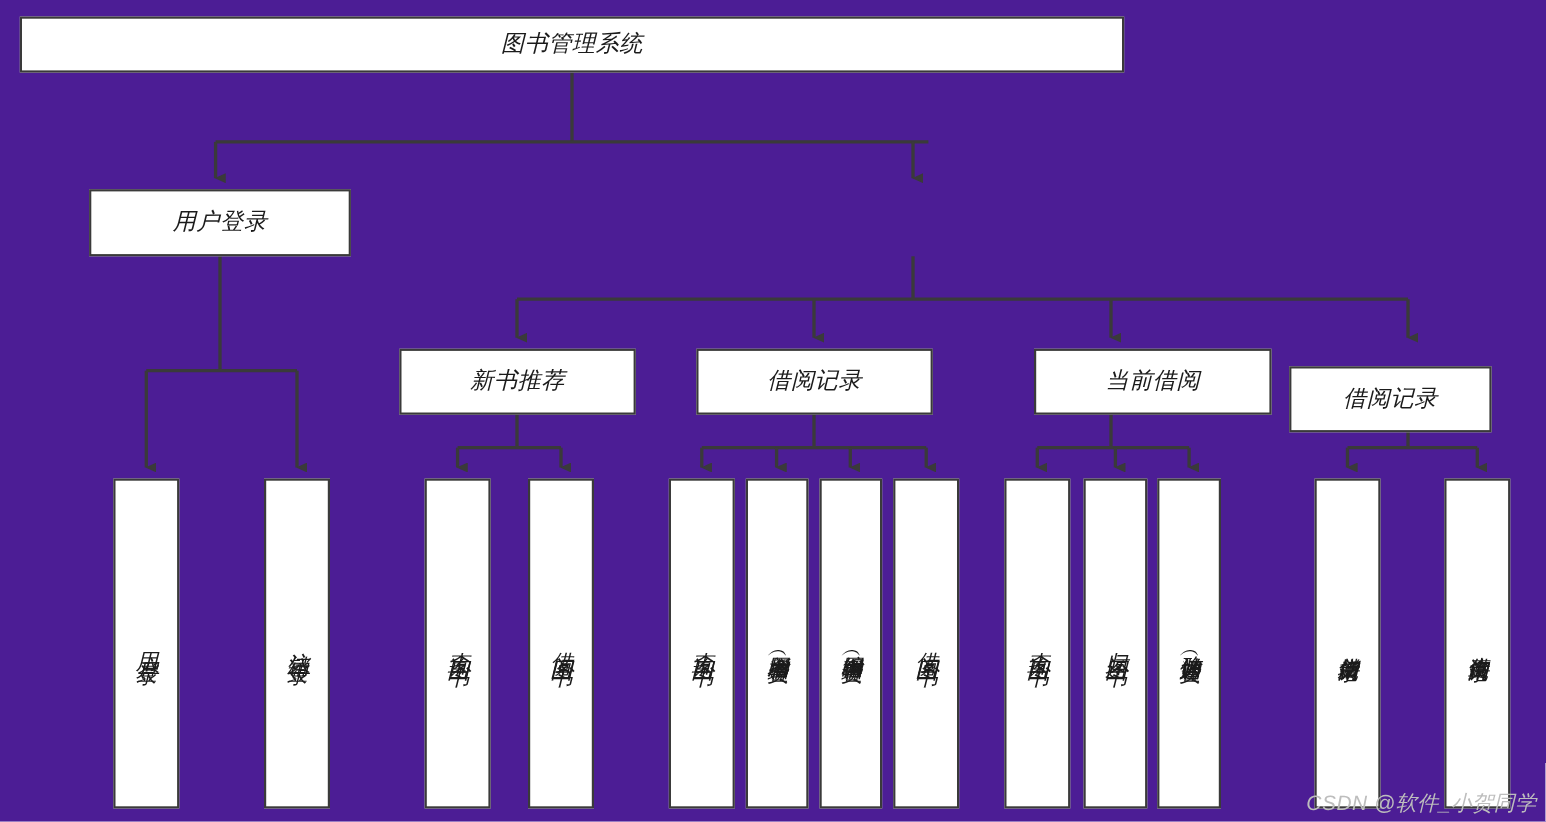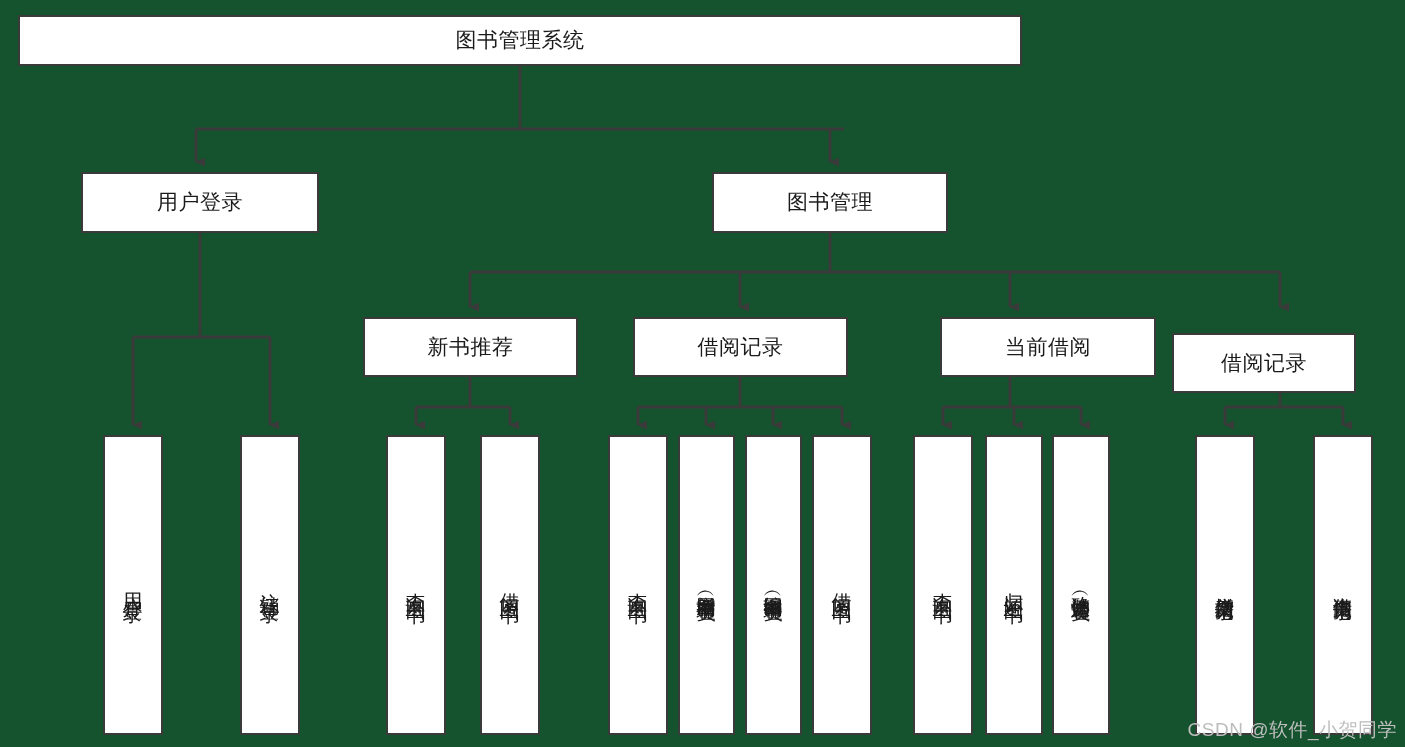--- a/index.html
+++ b/index.html
@@ -7,22 +7,23 @@
     padding: 0;
     background: #ffffff;
   }
   body {
     font-family: "Liberation Sans", "DejaVu Sans", sans-serif;
   }
   #canvas {
     position: relative;
     width: 1405px;
     height: 747px;
-    background: #14532d;
+    background: #4c1d95;
     overflow: hidden;
+    font-style: italic;
   }
   svg.wires {
     position: absolute;
     left: 0;
     top: 0;
     width: 1405px;
     height: 747px;
     pointer-events: none;
   }
   .node {
@@ -124,23 +125,20 @@
     </g>
   </svg>
 
   <div class="node" style="left:18px; top:15px; width:1004px; height:51px;">
     <span class="node-label">图书管理系统</span>
   </div>
 
   <div class="node" style="left:81px; top:172px; width:238px; height:61px;">
     <span class="node-label">用户登录</span>
   </div>
-  <div class="node" style="left:712px; top:172px; width:236px; height:61px;">
-    <span class="node-label">图书管理</span>
-  </div>
 
   <div class="node" style="left:363px; top:317px; width:215px; height:60px;">
     <span class="node-label">新书推荐</span>
   </div>
   <div class="node" style="left:633px; top:317px; width:215px; height:60px;">
     <span class="node-label">借阅记录</span>
   </div>
   <div class="node" style="left:902px; top:317px; width:216px; height:60px;margin-left:38px;">
     <span class="node-label">当前借阅</span>
   </div>

